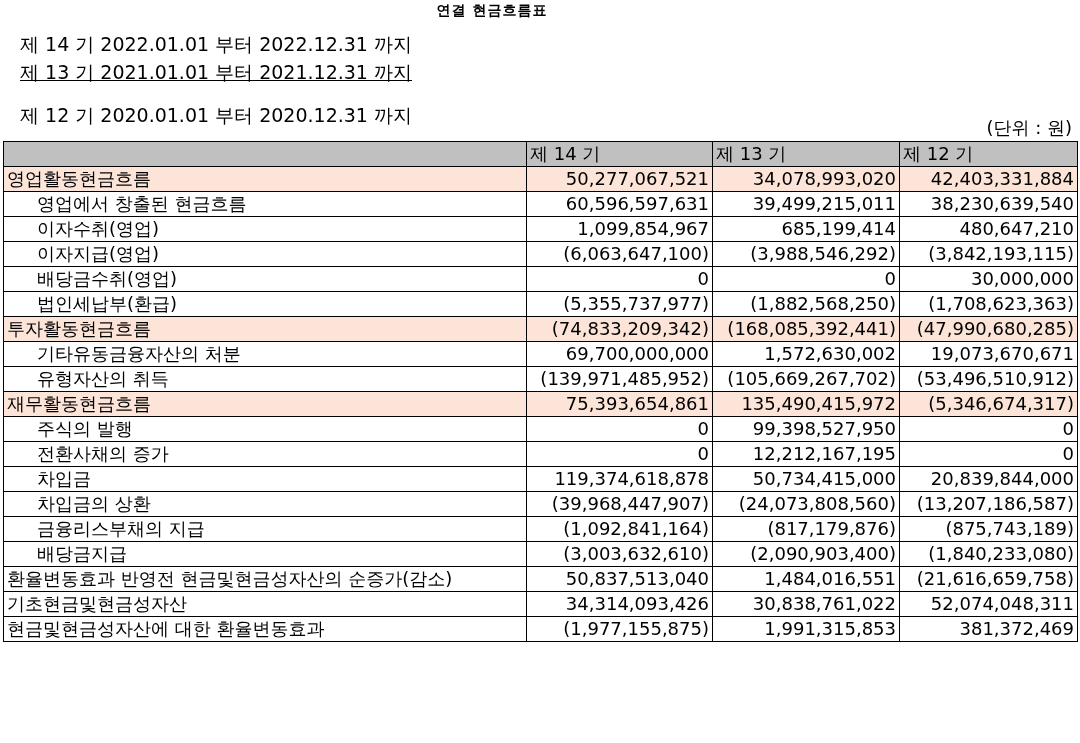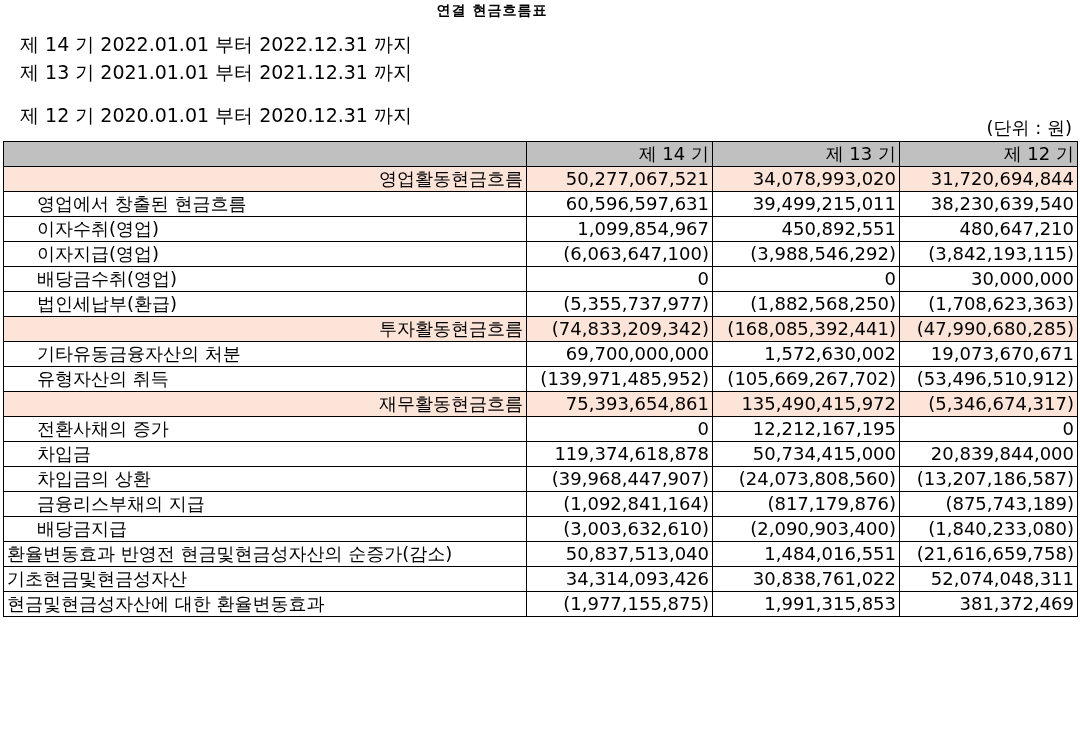--- a/index.html
+++ b/index.html
@@ -1,26 +1,26 @@
 <!DOCTYPE html>
 <html><head>
 <meta charset="utf-8">
 <style>
   html, body { margin:0; padding:0; background:#ffffff; }
   body { width:1080px; height:743px; overflow:hidden; font-family:"DejaVu Sans", sans-serif; color:#000; position:relative; }
   .title { position:absolute; left:0; width:984px; top:2px; text-align:center; font-size:14px; font-weight:bold; letter-spacing:1px; }
   .period { position:absolute; left:0; width:856px; font-size:19px;margin-left:20px; }
-  .p0 { top:32px; } .p1 { top:60px; } .p2 { top:103px; }
+  .p0 { top:32px; } .p1 { top:60px;text-decoration:underline; } .p2 { top:103px; }
   .unit { position:absolute; right:8px; top:116px; font-size:18px; }
   table { position:absolute; left:3px; top:141px; border-collapse:collapse; table-layout:fixed; width:1074px; font-size:18px; }
   col.c0 { width:523px; } col.c1 { width:186px; } col.c2 { width:187px; } col.c3 { width:178px; }
   td, th { border:1.5px solid #000; height:24px; padding:0 3px; line-height:24px; white-space:nowrap; overflow:hidden; font-weight:normal; }
-  th { background:#c0c0c0; text-align:right;margin-top:11px; }
+  th { background:#c0c0c0; text-align:left;margin-top:11px; }
   td.num { text-align:right; }
-  tr.section td { background:#fde4d8;text-align:right; }
+  tr.section td { background:#fde4d8; }
   td.indent { padding-left:33px; }
 </style>
 </head>
 <body>
 
 <div class="title">연결 현금흐름표</div>
 <div class="period p0">제 14 기 2022.01.01 부터 2022.12.31 까지</div>
 <div class="period p1">제 13 기 2021.01.01 부터 2021.12.31 까지</div>
 <div class="period p2">제 12 기 2020.01.01 부터 2020.12.31 까지</div>
 <div class="unit">(단위 : 원)</div>
@@ -38,32 +38,32 @@
       <th>제 14 기</th>
       <th>제 13 기</th>
       <th>제 12 기</th>
     </tr>
   </thead>
   <tbody id="tbody">
       <tr class="section">
         <td>영업활동현금흐름</td>
         <td class="num">50,277,067,521</td>
         <td class="num">34,078,993,020</td>
-        <td class="num">31,720,694,844</td>
+        <td class="num">42,403,331,884</td>
       </tr>
       <tr>
         <td class="indent">영업에서 창출된 현금흐름</td>
         <td class="num">60,596,597,631</td>
         <td class="num">39,499,215,011</td>
         <td class="num">38,230,639,540</td>
       </tr>
       <tr>
         <td class="indent">이자수취(영업)</td>
         <td class="num">1,099,854,967</td>
-        <td class="num">450,892,551</td>
+        <td class="num">685,199,414</td>
         <td class="num">480,647,210</td>
       </tr>
       <tr>
         <td class="indent">이자지급(영업)</td>
         <td class="num">(6,063,647,100)</td>
         <td class="num">(3,988,546,292)</td>
         <td class="num">(3,842,193,115)</td>
       </tr>
       <tr>
         <td class="indent">배당금수취(영업)</td>
@@ -93,20 +93,26 @@
         <td class="indent">유형자산의 취득</td>
         <td class="num">(139,971,485,952)</td>
         <td class="num">(105,669,267,702)</td>
         <td class="num">(53,496,510,912)</td>
       </tr>
       <tr class="section">
         <td>재무활동현금흐름</td>
         <td class="num">75,393,654,861</td>
         <td class="num">135,490,415,972</td>
         <td class="num">(5,346,674,317)</td>
+      </tr>
+      <tr>
+        <td class="indent">주식의 발행</td>
+        <td class="num">0</td>
+        <td class="num">99,398,527,950</td>
+        <td class="num">0</td>
       </tr>
       <tr>
         <td class="indent">전환사채의 증가</td>
         <td class="num">0</td>
         <td class="num">12,212,167,195</td>
         <td class="num">0</td>
       </tr>
       <tr>
         <td class="indent">차입금</td>
         <td class="num">119,374,618,878</td>

